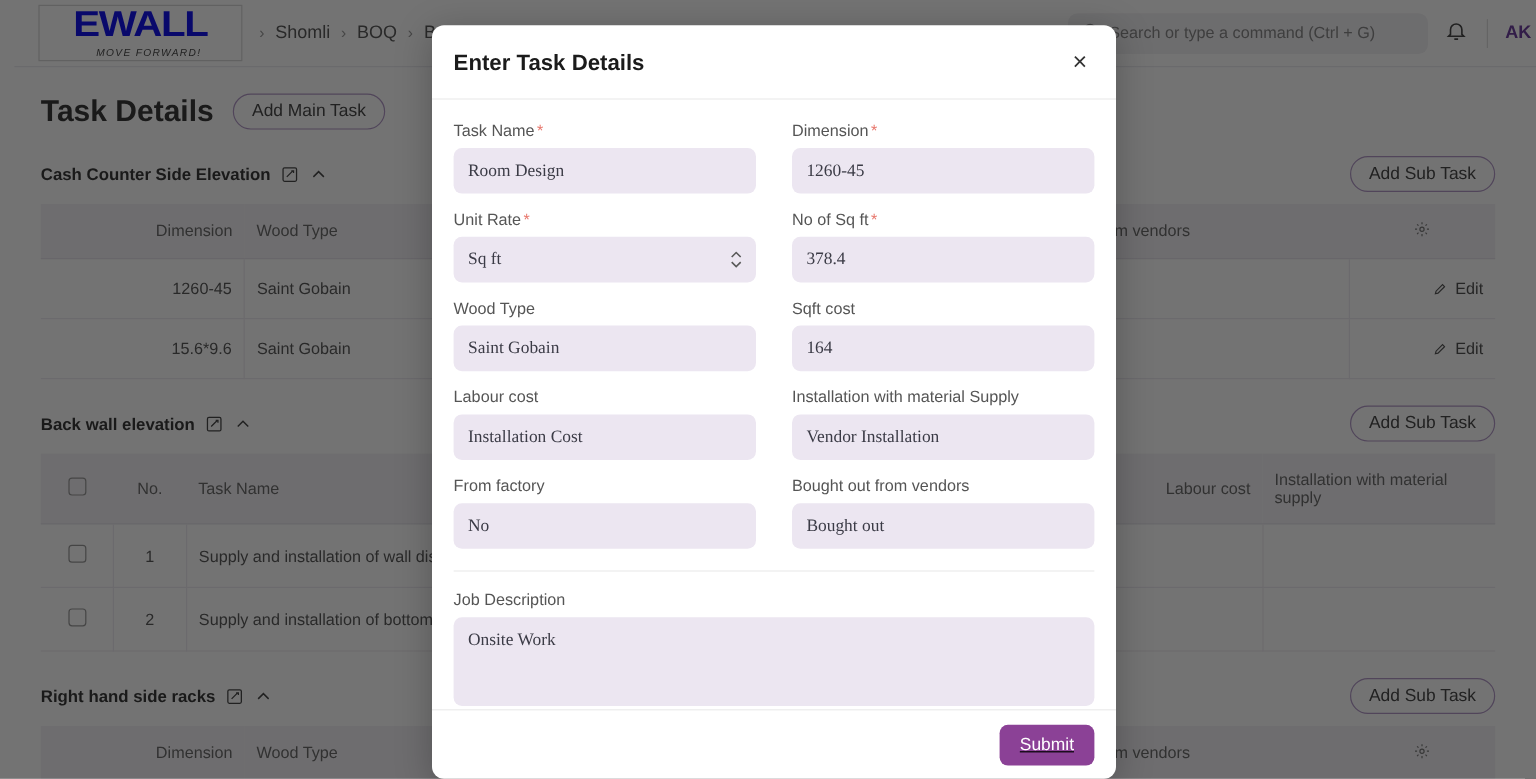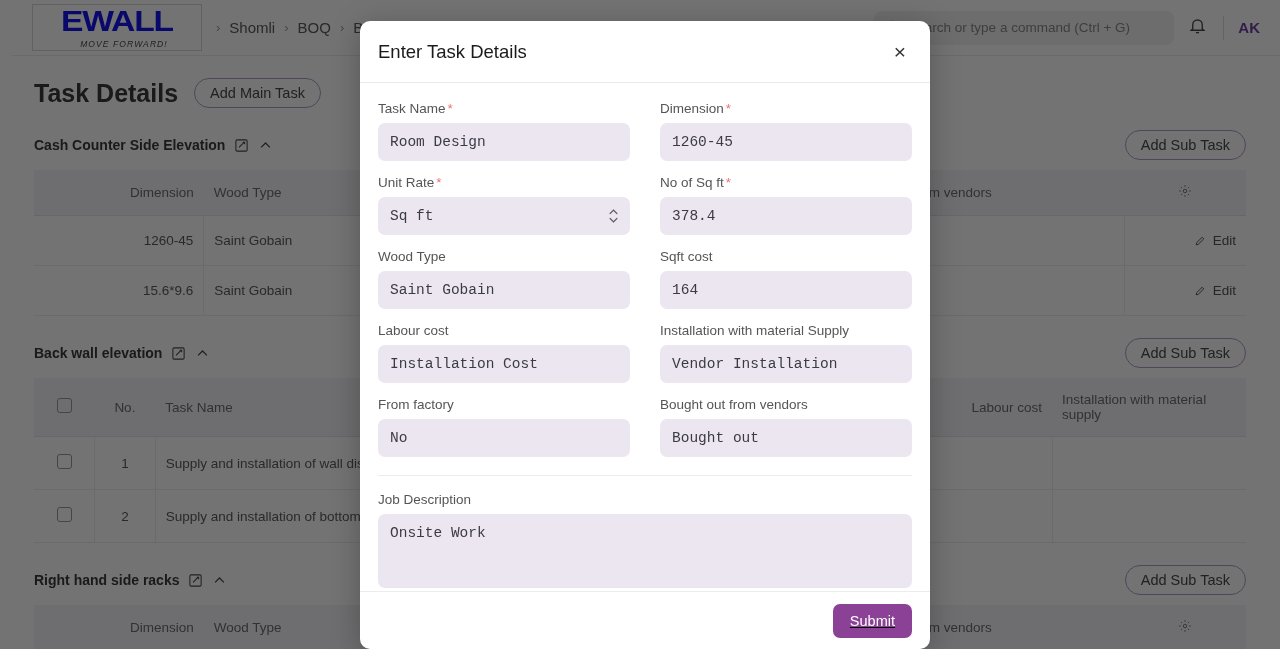--- a/index.html
+++ b/index.html
@@ -51,21 +51,21 @@
   }
   .search-input {
     border: 0; outline: 0; background: transparent;
     font-size: 13.5px; color: #8a8a8a; width: 100%;
     font-family: "Liberation Sans", sans-serif;
   }
   .search-input::placeholder { color: #8a8a8a; }
   .bell { margin-right: 16px; color: #4a4a4a; }
   .vdiv { width: 1px; height: 24px; background: #ddd; margin-right: 14px; }
   .avatar-initials {
-    margin-right: 20px; color: #6f42a0; font-weight: bold; font-size: 15px;
+    margin-right: 4px; color: #6f42a0; font-weight: bold; font-size: 15px;
   }
 
   .content { position: absolute; top: 56px; left: 0; right: 0; bottom: 0;
              padding: 22px 34px 0 34px; overflow: hidden; }
 
   .page-title-row { display: flex; align-items: center; gap: 16px; }
   .page-title { font-size: 25px; font-weight: bold; color: #3b3b3b; }
   .pill-btn {
     border: 1px solid #b39ac8; border-radius: 18px;
     padding: 6px 15px; font-size: 14.5px; color: #4a4a4a;
@@ -109,21 +109,21 @@
     position: absolute; left: 360px; top: 21px;
     width: 570px; height: 628px;
     background: #ffffff; border-radius: 10px;
     box-shadow: 0 6px 30px rgba(0,0,0,0.25);
     display: flex; flex-direction: column; overflow: hidden;
   }
   .modal-head {
     height: 62px; flex: 0 0 auto; display: flex; align-items: center;
     padding: 0 18px 0 18px; border-bottom: 1px solid #ececec;
   }
-  .modal-title { font-size: 18.5px; font-weight: normal; color: #1b1b1b; }
+  .modal-title { font-size: 18.5px; font-weight: bold; color: #1b1b1b; }
   .modal-close {
     margin-left: auto; background: none; border: 0; cursor: pointer;
     font-size: 21px; color: #333; line-height: 1; padding: 4px 6px;
     font-family: "Liberation Sans", sans-serif;
   }
   .modal-body {
     flex: 1 1 auto; overflow-y: auto; padding: 18px 18px 8px 18px;
   }
   .grid2 {
     display: grid; grid-template-columns: 1fr 1fr;
@@ -131,21 +131,21 @@
   }
   .field { margin-bottom: 14px; }
   .field-label {
     font-size: 13.5px; color: #555; display: block; margin-bottom: 7px;
   }
   .req { color: #e8766b; margin-left: 2px; }
   .ctl {
     width: 100%; height: 38px; border: 0; outline: 0;
     background: #ece6f1; border-radius: 7px;
     padding: 0 12px; font-size: 14.5px; color: #3b3b46;
-    font-family: Liberation Mono, monospace;
+    font-family: Liberation Serif, serif;
   }
   .select-wrap { position: relative; }
   select.ctl {
     appearance: none; -webkit-appearance: none; cursor: pointer;
   }
   .stepper {
     position: absolute; right: 12px; top: 50%;
     transform: translateY(-50%); pointer-events: none;
     display: flex; flex-direction: column; gap: 2px; color: #5a5a5a;
   }

